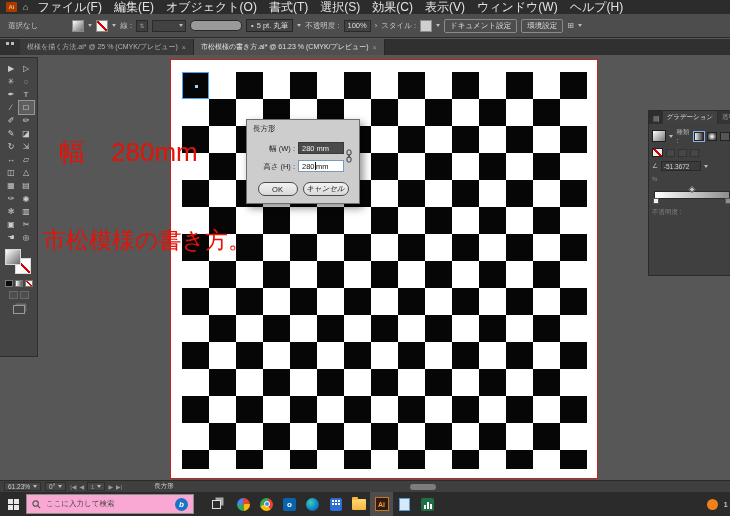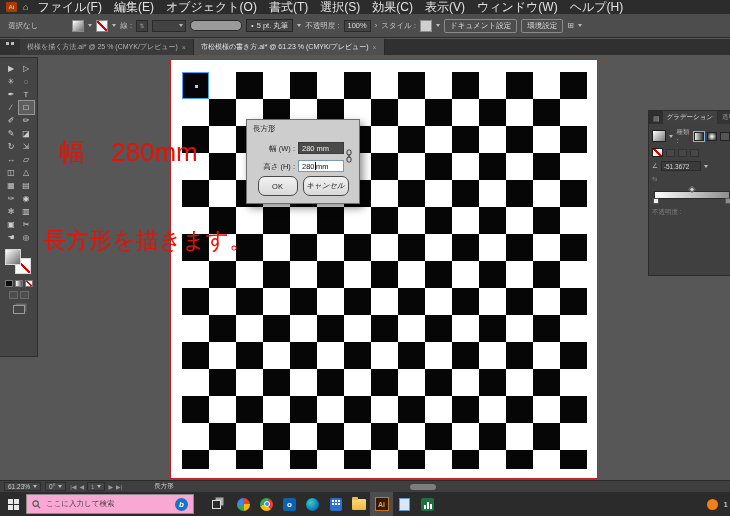--- a/index.html
+++ b/index.html
@@ -99,21 +99,21 @@
   .dlg-title { position:absolute; left:6px; top:4px; font-size:7.5px; color:#1c1c1c; }
   .dlg-row { position:absolute; left:8px; display:flex; align-items:flex-end; gap:3px; }
   .dlg-row.w { top:22px; } .dlg-row.h { top:40px; }
   .dlg-label { width:40px; text-align:right; font-size:7.5px; }
   .field { width:46px; height:12px; display:flex; align-items:center; padding:0 3px; font-size:7.5px; }
   .field-dark { background:#4a4a4a; color:#efefef; border:1px solid #3a3a3a; }
   .field-white { background:#ffffff; color:#111; border:1px solid #7a9ab8; }
   .caret-i { width:1px; height:8px; background:#111; margin-left:0.5px; }
   .chain { position:absolute; right:6px; top:29px; }
   .dlg-btns { position:absolute; left:0; bottom:7px; width:100%; display:flex; justify-content:center; gap:5px; }
-  .pill { height:20px; border:1px solid #4a4a4a; border-radius:7px; background:linear-gradient(#f2f2f2,#d9d9d9);
+  .pill { height:14px; border:1px solid #4a4a4a; border-radius:7px; background:linear-gradient(#f2f2f2,#d9d9d9);
           display:flex; align-items:center; justify-content:center; font-size:7.5px; color:#222; }
   .pill.ok { width:40px; } .pill.cancel { width:46px;font-style:italic; }
 
   
   .gpanel { position:absolute; left:648px; top:55px; width:86px; height:166px; background:#404040;
             border:1px solid #2b2b2b; font-size:6.5px; color:#b9b9b9; }
   .gp-tabs { height:13px; background:#2e2e2e; display:flex; align-items:flex-end; gap:1px; padding-left:2px; }
   .gp-tabicon { font-size:7px; color:#9a9a9a; padding:0 2px 1px; }
   .gp-tab { padding:2px 4px; background:#414141; color:#dcdcdc; font-size:6.5px; white-space:nowrap; }
   .gp-tab.dim { background:#343434; color:#909090; }
@@ -261,21 +261,21 @@
     <div class="artboard">
       <div class="checker">
         <div class="sel-square">
           <span class="anchor-label">アンカー</span>
           <span class="sel-dot"></span>
         </div>
       </div>
     </div>
 
     <div class="anno anno-1">幅　280mm</div>
-    <div class="anno anno-3">長方形を描きます。</div>
+    <div class="anno anno-3">市松模様の書き方。</div>
 
     <div class="toolbar">
       <div class="tool-grid">
         <span class="tool">▶</span>
         <span class="tool">▷</span>
         <span class="tool">✳</span>
         <span class="tool">◌</span>
         <span class="tool">✒</span>
         <span class="tool">T</span>
         <span class="tool">∕</span>

